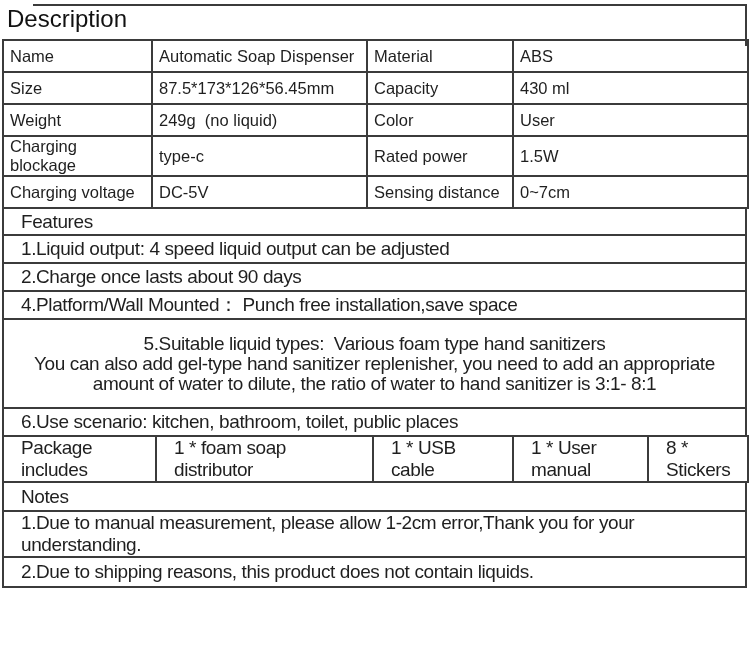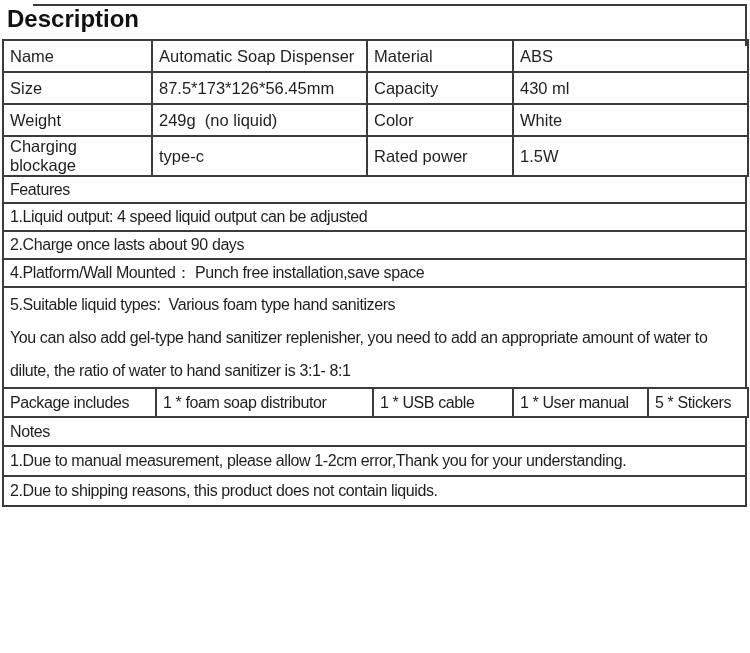--- a/index.html
+++ b/index.html
@@ -30,21 +30,21 @@
   .right-crop-line {
     position: absolute;
     top: 0; left: 745px;
     width: 2px; height: 42px;
     background: #3b3b3b;
   }
   h1.title {
     margin: 4px 0 5px 7px;
     font-size: 24px;
     line-height: 30px;
-    font-weight: bold;
+    font-weight: normal;
     color: #111;
     letter-spacing: 0px;
   }
   table {
     border-collapse: collapse;
     table-layout: fixed;
     width: 745px;
     margin-left: 2px;
   }
   td, th {
@@ -56,31 +56,32 @@
     white-space: pre-wrap;
     overflow: hidden;
   }
   
   .spec td {
     height: 30px;
     font-size: 16.5px;
   }
   
   .cond td, .cond th {
-    font-size: 16px;
+    font-size: 19px;
     letter-spacing: -0.4px;
-    padding: 0 6px;
+    padding: 0 17px;
   }
   .features { margin-top: -2px; }
   .features th { height: 25px; }
   .features td { height: 26px; }
   .features td.multiline {
     height: 87px;
-    line-height: 33px;
+    line-height: 20px;
     vertical-align: middle;
+    text-align: center;
   }
   .package { margin-top: -2px; }
   .package td { height: 27px; }
   .notes { margin-top: -2px; }
   .notes th { height: 27px; }
   .notes td { height: 28px; }
 </style>
 </head>
 <body>
 
@@ -108,27 +109,33 @@
       <tr>
         <td>Size</td>
         <td>87.5*173*126*56.45mm</td>
         <td>Capacity</td>
         <td>430 ml</td>
       </tr>
       <tr>
         <td>Weight</td>
         <td>249g  (no liquid)</td>
         <td>Color</td>
-        <td>White</td>
+        <td>User</td>
       </tr>
       <tr>
         <td>Charging blockage</td>
         <td>type-c</td>
         <td>Rated power</td>
         <td>1.5W</td>
+      </tr>
+      <tr>
+        <td>Charging voltage</td>
+        <td>DC-5V</td>
+        <td>Sensing distance</td>
+        <td>0~7cm</td>
       </tr>
     </tbody>
   </table>
 
   <table class="features cond">
     <tbody>
       <tr>
         <th>Features</th>
       </tr>
       <tr>
@@ -137,38 +144,41 @@
       <tr>
         <td>2.Charge once lasts about 90 days</td>
       </tr>
       <tr>
         <td>4.Platform/Wall Mounted： Punch free installation,save space</td>
       </tr>
       <tr>
         <td class="multiline">5.Suitable liquid types:  Various foam type hand sanitizers
 You can also add gel-type hand sanitizer replenisher, you need to add an appropriate amount of water to dilute, the ratio of water to hand sanitizer is 3:1- 8:1</td>
       </tr>
+      <tr>
+        <td>6.Use scenario: kitchen, bathroom, toilet, public places</td>
+      </tr>
     </tbody>
   </table>
 
   <table class="package cond">
     <colgroup>
       <col style="width:153px">
         <col style="width:217px">
         <col style="width:140px">
         <col style="width:135px">
         <col style="width:100px">
     </colgroup>
     <tbody>
       <tr>
         <td>Package includes</td>
         <td>1 * foam soap distributor</td>
         <td>1 * USB cable</td>
         <td>1 * User manual</td>
-        <td>5 * Stickers</td>
+        <td>8 * Stickers</td>
       </tr>
     </tbody>
   </table>
 
   <table class="notes cond">
     <tbody>
       <tr>
         <th>Notes</th>
       </tr>
       <tr>

